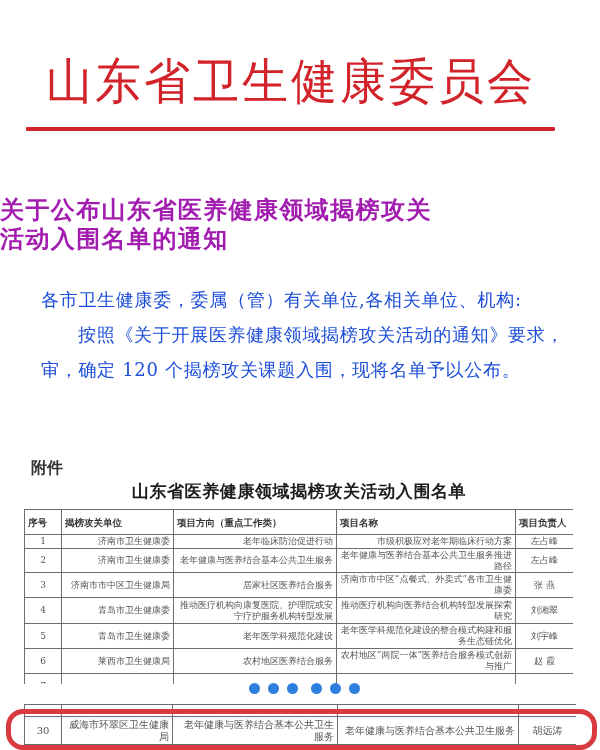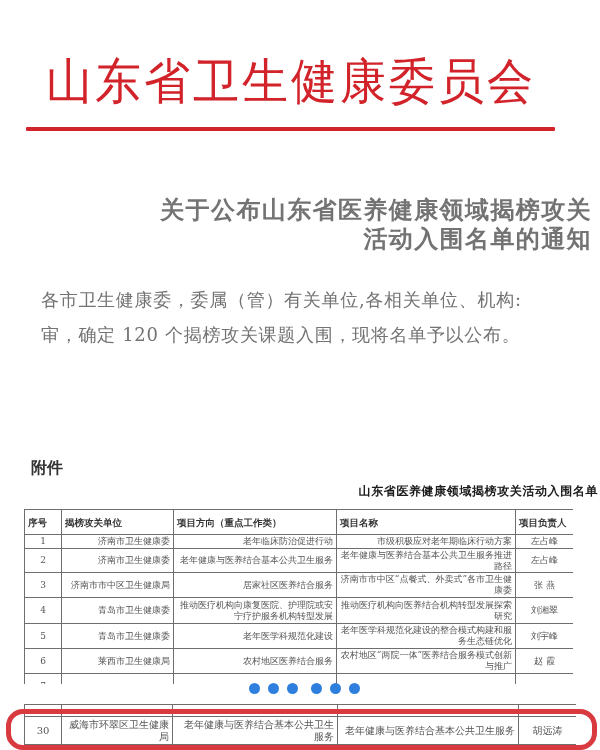--- a/index.html
+++ b/index.html
@@ -12,39 +12,39 @@
     position: absolute; left: 46px; top: 56px;
     font-size: 46px; line-height: 48px; letter-spacing: 3px;
     white-space: nowrap; color: #d2232a;
     transform: scaleY(1.06); transform-origin: top left;
   }
   .red-rule {
     position: absolute; left: 26px; top: 127px; width: 529px; height: 4px;
     background: #d2232a; border-radius: 1px;
   }
   .notice-title {
-    position: absolute; left: 0; top: 195px; width: 592px; text-align: right;
+    position: absolute; left: 0; top: 195px; width: 592px; text-align: left;
     font-size: 24px; line-height: 29px; letter-spacing: 1.4px; font-weight: bold;
-    color: #737373;
+    color: #a21caf;
   }
   .notice-title div { white-space: nowrap; }
   .notice-body {
     position: absolute; left: 41px; top: 282px; width: 520px;
-    font-size: 18px; line-height: 35px; letter-spacing: 0.7px; color: #737373;
+    font-size: 18px; line-height: 35px; letter-spacing: 0.7px; color: #1d4ed8;
   }
   .notice-body div { white-space: nowrap; height: 35px; }
   .notice-body .indent { padding-left: 37px; }
   .attachment-label {
     position: absolute; left: 31px; top: 461px; line-height: 14px;
     font-family: "DejaVu Sans", "Liberation Sans", sans-serif;
     font-size: 16px; font-weight: bold; color: #333;
   }
   .list-title {
-    position: absolute; left: 0; top: 481px; width: 598px; text-align: right;
-    font-size: 12px; line-height: 20px; letter-spacing: 0.6px; font-weight: bold;
+    position: absolute; left: 0; top: 481px; width: 598px; text-align: center;
+    font-size: 17px; line-height: 20px; letter-spacing: 0.6px; font-weight: bold;
     color: #1c1c1c; white-space: nowrap;
   }
   .table-top {
     position: absolute; left: 24px; top: 509px; width: 549px; height: 175px; overflow: hidden;
   }
   .table-bottom {
     position: absolute; left: 24px; top: 704px; width: 552px; height: 46px; overflow: hidden;
   }
   table { border-collapse: collapse; table-layout: fixed; }
   .table-top table { width: 549px; }
@@ -75,20 +75,21 @@
 <div class="org-heading">山东省卫生健康委员会</div>
 <div class="red-rule"></div>
 
 <div class="notice-title">
   <div>关于公布山东省医养健康领域揭榜攻关</div>
   <div>活动入围名单的通知</div>
 </div>
 
 <div class="notice-body">
   <div>各市卫生健康委，委属（管）有关单位,各相关单位、机构:</div>
+  <div class="indent">按照《关于开展医养健康领域揭榜攻关活动的通知》要求，</div>
   <div>审，确定 120 个揭榜攻关课题入围，现将名单予以公布。</div>
 </div>
 
 <div class="attachment-label">附件</div>
 <div class="list-title">山东省医养健康领域揭榜攻关活动入围名单</div>
 
 <div class="table-top">
   <table>
     <colgroup>
         <col style="width:37px">

